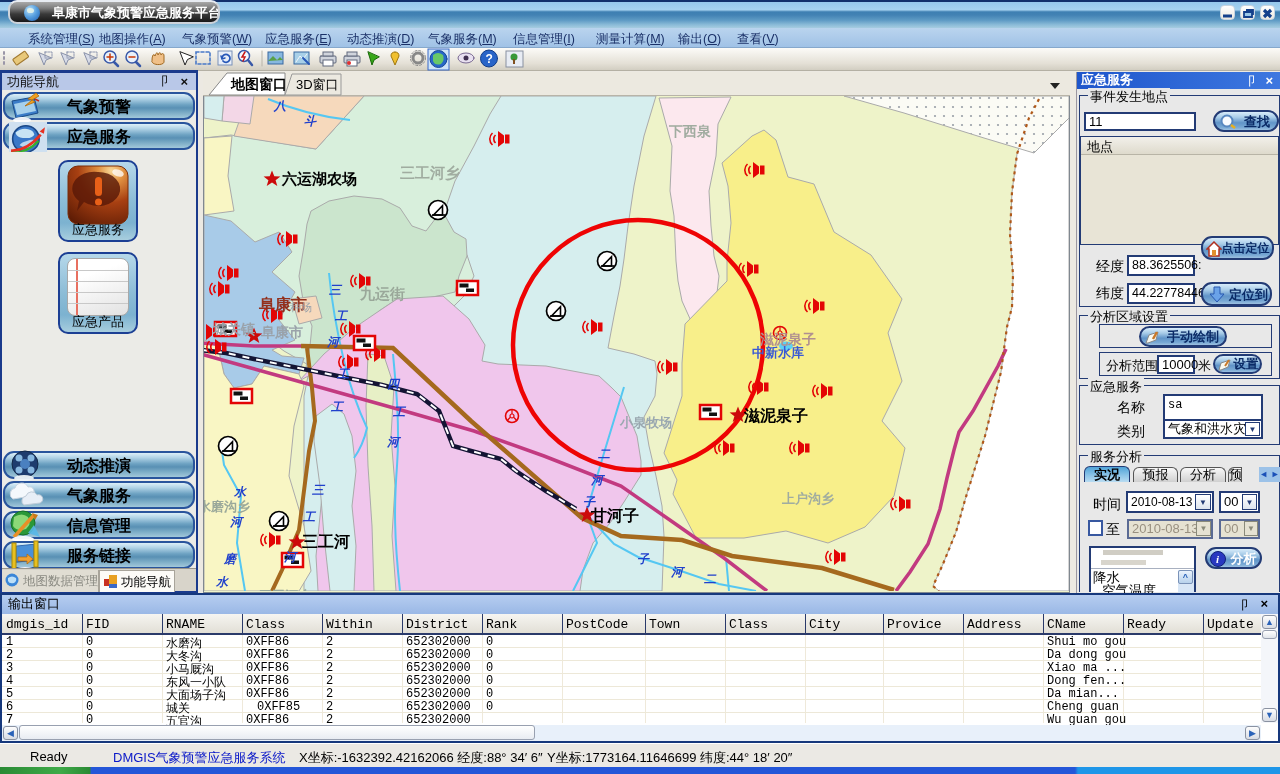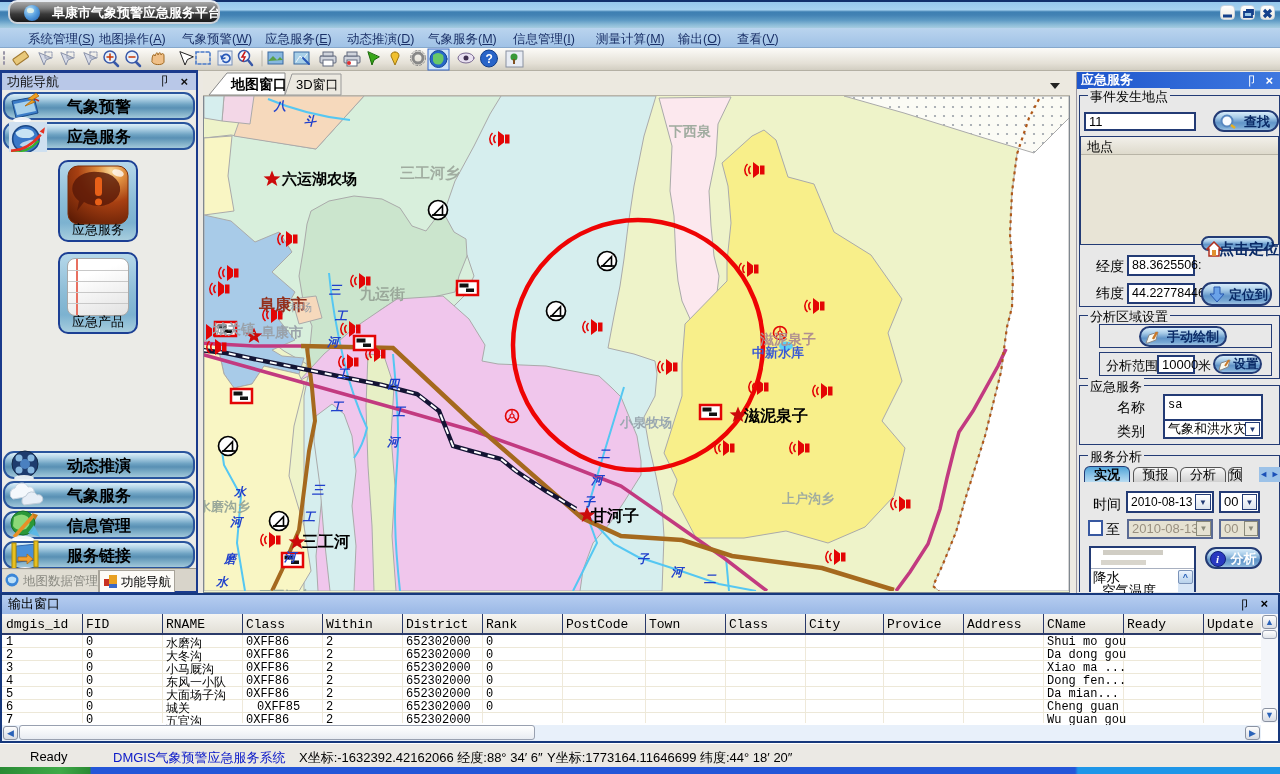--- a/index.html
+++ b/index.html
@@ -417,21 +417,21 @@
   <svg width="20" height="16" style="position:absolute;left:4px;top:1px;">
         <circle cx="8" cy="8" r="5.5" fill="#f8fbff" stroke="#5888c0" stroke-width="2"></circle>
         <path d="M12,12 l4,3" stroke="#e8b020" stroke-width="2.5"></path>
       </svg>
 </div>
 <div class="abs" style="left:3px;top:64px;width:199px;height:109px;border:1px solid #233b75;background:#e8e4d6;">
   <div style="position:absolute;left:0;top:0;width:100%;height:18px;background:linear-gradient(#f2f0ea,#dedacc);border-bottom:1px solid #b8b4a6;font-size:13px;padding:1px 0 0 6px;">地点</div>
 </div>
 <div class="abs" style="left:19px;top:186px;font-size:14px;">经度</div>
 <div class="inp" style="left:50px;top:183px;width:68px;height:21px;line-height:17px;font-size:12.5px;">88.3625506:</div>
-<div class="pill" style="left:124px;top:164px;width:73px;height:15px;line-height:21px;padding-left:16px;font-size:15px;white-space:nowrap;">点击定位
+<div class="pill" style="left:124px;top:164px;width:73px;height:24px;line-height:21px;padding-left:16px;font-size:12px;white-space:nowrap;">点击定位
   <svg width="16" height="16" style="position:absolute;left:3px;top:3px;">
         <path d="M8,1 L15,8 L13,8 L13,15 L3,15 L3,8 L1,8 Z" fill="#fff" stroke="#b03020" stroke-width="1.5"></path>
         <rect x="6" y="9" width="4" height="6" fill="#e09030"></rect>
       </svg>
 </div>
 <div class="abs" style="left:19px;top:213px;font-size:14px;">纬度</div>
 <div class="inp" style="left:50px;top:211px;width:68px;height:21px;line-height:17px;font-size:12.5px;">44.22778446</div>
 <div class="pill" style="left:124px;top:210px;width:71px;height:24px;line-height:21px;padding-left:24px;font-size:13px;">定位到
   <svg width="18" height="18" style="position:absolute;left:5px;top:2px;">
         <path d="M6,1 L12,1 L12,8 L16,8 L9,16 L2,8 L6,8 Z" fill="#6aa2e8" stroke="#2858b0"></path>

